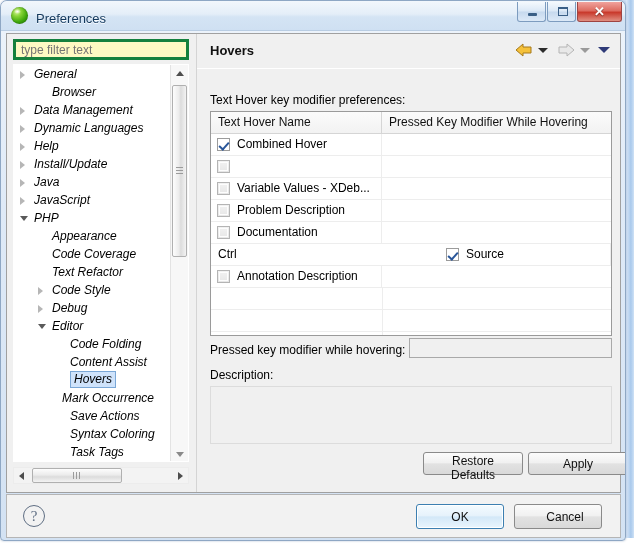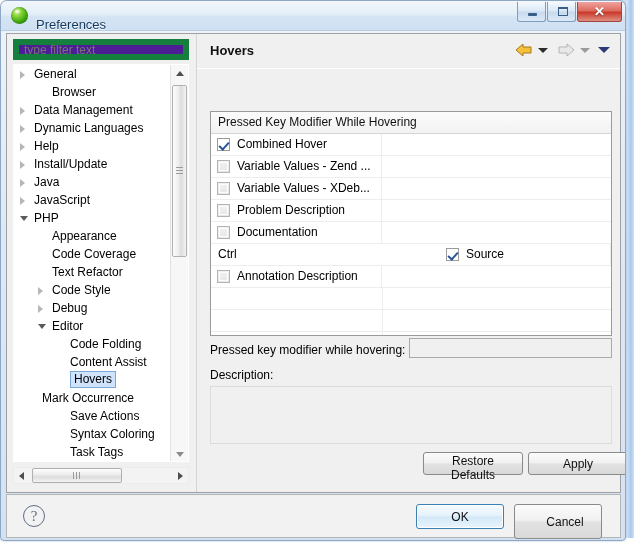--- a/index.html
+++ b/index.html
@@ -62,21 +62,21 @@
     background:
       radial-gradient(circle at 34% 28%, #d7f39a 0%, #86d437 28%, #3fa80d 62%, #1f7205 100%);
     box-shadow: inset 0 0 2px rgba(0,0,0,.35);
   }
   .title-icon::after{
     content:""; position:absolute; left:3px; top:2px; width:7px; height:5px;
     border-radius:50%;
     background: radial-gradient(ellipse at center, rgba(255,255,255,.92), rgba(255,255,255,0) 70%);
   }
   .title-text {
-    position: absolute; left: 35px; top: 16px;
+    position: absolute; left: 35px; top: 10px;
     font-size: 13px; color: #13385c;
     text-shadow: 0 1px 0 rgba(255,255,255,.9);
   }
 
   
   .win-btns { position: absolute; right: 3px; top: 1px; display: flex; }
   .win-btn {
     width: 29px; height: 20px;
     margin-left: 1px;
     box-sizing: border-box;
@@ -121,41 +121,42 @@
     position: absolute; left: 0; top: 0;
     width: 190px; height: 100%;
     box-sizing: border-box;
     background: #f0f0f0;
     border-right: 1px solid #d4d4d4;
   }
   #filter-box {
     position: absolute; left: 6px; top: 5px;
     width: 176px; height: 21px;
     box-sizing: border-box;
-    border: 6px solid #15803d;
-    background: #4c1d95;
+    border: 3px solid #15803d;
+    background: #fef9c3;
     font-family: "Liberation Sans", sans-serif;
     font-size: 12px;
     color: #8a8a8a;
     padding: 0 5px;
     outline: none;
   }
   #tree-wrap {
     position: absolute; left: 6px; top: 30px;
     width: 176px; height: 398px;
     background: #fff;
     border: 1px solid #fff;
     box-sizing: border-box;
     overflow: hidden;
   }
   #tree {
     position: absolute; left: 0; top: 0;
     width: 158px; height: 398px;
     overflow: hidden;
     background: #fff;
+    font-style: italic;
   }
   .tnode {
     position: relative;
     height: 18px;
     line-height: 18px;
     font-size: 12px;
     white-space: nowrap;
     color: #000;
     cursor: default;
   }
@@ -454,21 +455,21 @@
     right: 116px; top: 9px;
     width: 88px; height: 25px;
     border: 1px solid #3c7fb1;
     border-radius: 3px;
     background: linear-gradient(180deg,#f4fbff 0%, #e6f2fb 46%, #d3e8f8 52%, #e9f5fd 100%);
     box-shadow: inset 0 0 0 1px #ffffff;
   }
   #btn-cancel {
     position: absolute;
     right: 18px; top: 9px;
-    width: 88px; height: 35px; padding-left: 20px;
+    width: 88px; height: 25px; padding-left: 20px;
   }
 </style>
 </head>
 <body>
 
 <div id="desktop">
   <div class="desk-strip-top"></div>
   <div class="desk-strip-right"></div>
 </div>
 
@@ -509,21 +510,21 @@
             <div class="tnode"><span class="arrow expanded" style="left: 6px;"></span><span class="lbl" style="margin-left: 20px;">PHP</span></div>
             <div class="tnode"><span class="lbl" style="margin-left: 38px;">Appearance</span></div>
             <div class="tnode"><span class="lbl" style="margin-left: 38px;">Code Coverage</span></div>
             <div class="tnode"><span class="lbl" style="margin-left: 38px;">Text Refactor</span></div>
             <div class="tnode"><span class="arrow collapsed" style="left: 24px;"></span><span class="lbl" style="margin-left: 38px;">Code Style</span></div>
             <div class="tnode"><span class="arrow collapsed" style="left: 24px;"></span><span class="lbl" style="margin-left: 38px;">Debug</span></div>
             <div class="tnode"><span class="arrow expanded" style="left: 24px;"></span><span class="lbl" style="margin-left: 38px;">Editor</span></div>
             <div class="tnode"><span class="lbl" style="margin-left: 56px;">Code Folding</span></div>
             <div class="tnode"><span class="lbl" style="margin-left: 56px;">Content Assist</span></div>
             <div class="tnode sel"><span class="lbl" style="margin-left: 56px;">Hovers</span></div>
-            <div class="tnode"><span class="lbl" style="margin-left: 28px;">Mark Occurrence</span></div>
+            <div class="tnode"><span class="lbl" style="margin-left: 48px;">Mark Occurrence</span></div>
             <div class="tnode"><span class="lbl" style="margin-left: 56px;">Save Actions</span></div>
             <div class="tnode"><span class="lbl" style="margin-left: 56px;">Syntax Coloring</span></div>
             <div class="tnode"><span class="lbl" style="margin-left: 56px;">Task Tags</span></div>
             <div class="tnode"></div>
           </div>
 
         <div id="tree-vsb">
           <div class="sb-arrow-box up">
             <span class="sb-tri up"></span>
           </div>
@@ -567,37 +568,38 @@
               <path d="M11 2 L18 8 L11 14 L11 11 L3 11 L3 5 L11 5 Z" fill="#e8e8e8" stroke="#b4b4b4" stroke-width="1" stroke-linejoin="round"></path>
             </svg>
           </span>
           <span class="nav-dd gray"></span>
 
           <span class="nav-dd navy"></span>
         </div>
       </div>
       <div id="divider"></div>
 
+      <div class="field-label" id="hover-label">Text Hover key modifier preferences:</div>
 
       <div id="hover-table">
         <div class="thead">
+          <div class="th c1">Text Hover Name</div>
           <div class="th c2">Pressed Key Modifier While Hovering</div>
         </div>
         <div id="table-body">
             <div class="trow">
               <div class="td c1">
                 <span class="cb on"></span>
                 <span>Combined Hover</span>
               </div>
               <div class="td c2"></div>
             </div>
             <div class="trow">
               <div class="td c1">
                 <span class="cb off"></span>
-                <span>Variable Values - Zend ...</span>
               </div>
               <div class="td c2"></div>
             </div>
             <div class="trow">
               <div class="td c1">
                 <span class="cb off"></span>
                 <span>Variable Values - XDeb...</span>
               </div>
               <div class="td c2"></div>
             </div>

